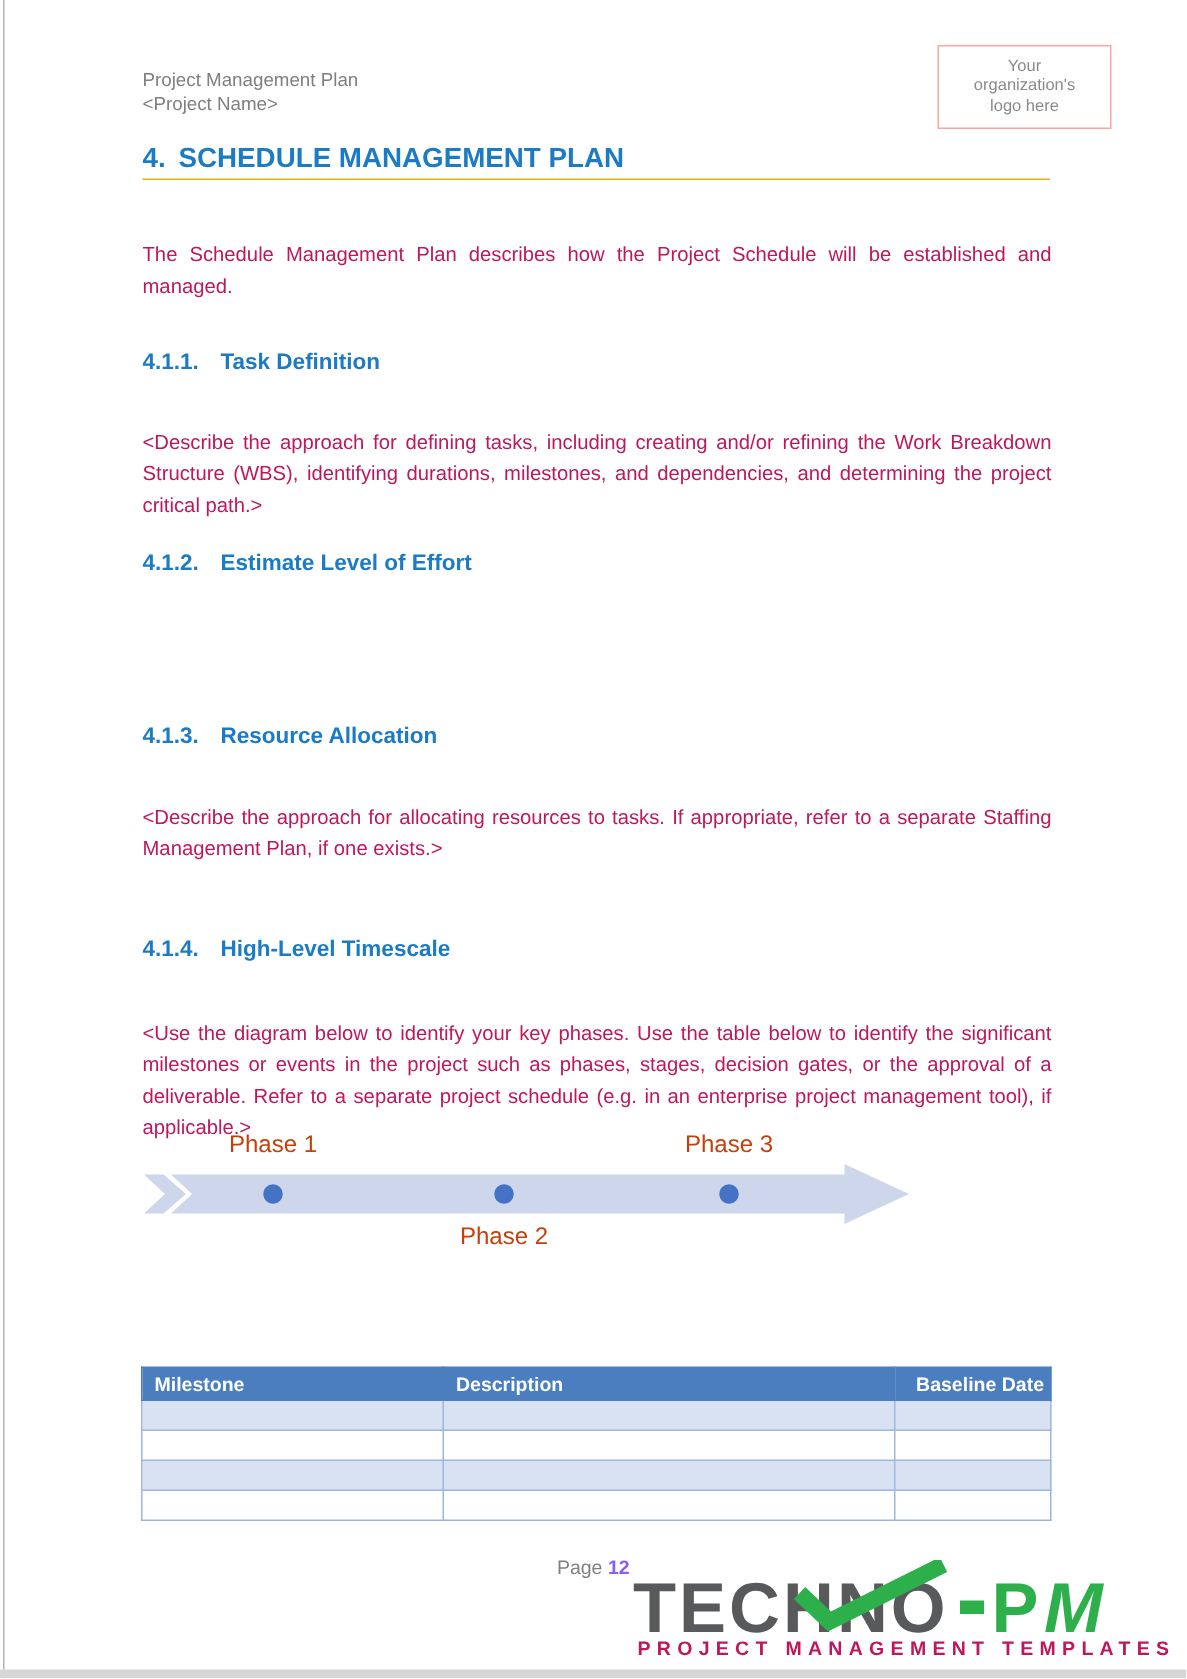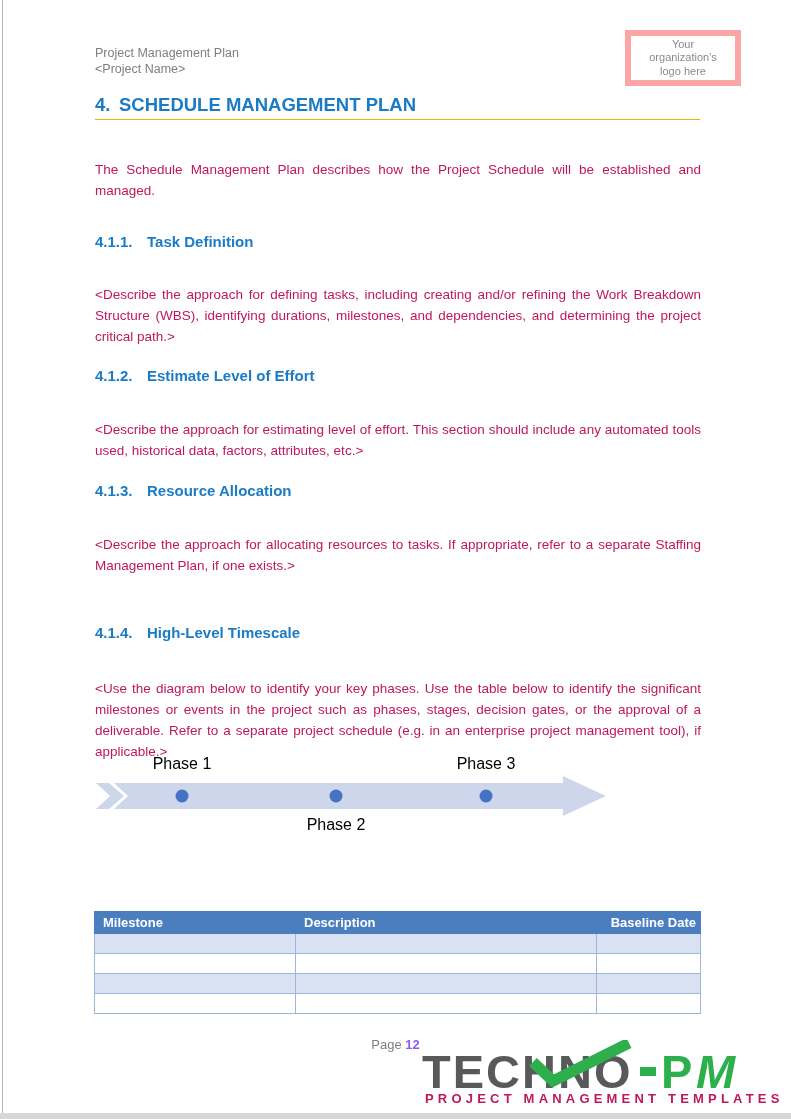--- a/index.html
+++ b/index.html
@@ -6,21 +6,21 @@
   .page{
     position:relative;width:791px;height:1119px;background:#ffffff;overflow:hidden;
     font-family:"Liberation Sans", sans-serif;color:#000;
   }
   .page-left-edge{position:absolute;left:2px;top:0;width:1px;height:1119px;background:#b5b5b5;}
   .page-bottom-edge{position:absolute;left:0;bottom:0;width:791px;height:6px;background:#d7d7d7;}
 
   
   .doc-header{position:absolute;left:95px;top:45px;font-size:12.5px;line-height:16px;color:#7f7f7f;}
   .logo-box{
-    position:absolute;left:625px;top:30px;width:116px;height:56px;border:6px solid #fca5a5;
+    position:absolute;left:625px;top:30px;width:116px;height:56px;border:1px solid #fca5a5;
     display:flex;align-items:center;justify-content:center;text-align:center;
     font-size:11px;line-height:13.5px;color:#8a8a8a;padding:16px;box-sizing:border-box;
   }
 
   
   .h1{
     position:absolute;left:95px;top:92px;width:605px;color:#1b7bc4;font-weight:bold;
     font-size:18.5px;line-height:25px;border-bottom:1px solid #eab308;padding-bottom:2px;
   }
   .h1 .num{display:inline-block;width:24px;}
@@ -31,21 +31,21 @@
   .h3 .num{display:inline-block;width:52px;}
 
   
   .para{
     position:absolute;left:95px;width:606px;font-size:13.5px;line-height:21px;
     text-align:justify;color:#be185d;margin-top:20px;
   }
 
   
   .timeline-svg{position:absolute;left:90px;top:748px;}
-  .phase-label{position:absolute;width:120px;text-align:center;font-size:16px;color:#000000;}
+  .phase-label{position:absolute;width:120px;text-align:center;font-size:16px;color:#c2410c;}
   .phase-1{left:122px;top:755px;}
   .phase-2{left:276px;top:816px;}
   .phase-3{left:426px;top:755px;}
 
   
   .ms-table{
     position:absolute;left:94px;top:911px;width:606px;border-collapse:collapse;table-layout:fixed;
     font-size:13px;
   }
   .ms-table th{
@@ -91,21 +91,20 @@
 
 
   <div class="h3" style="top:232px;">
     <span class="num">4.1.1.</span><span>Task Definition</span>
   </div>
   <div class="para" style="top:264px;">&lt;Describe the approach for defining tasks, including creating and/or refining the Work Breakdown Structure (WBS), identifying durations, milestones, and dependencies, and determining the project critical path.&gt;</div>
 
   <div class="h3" style="top:366px;">
     <span class="num">4.1.2.</span><span>Estimate Level of Effort</span>
   </div>
-  <div class="para" style="top:399px;">&lt;Describe the approach for estimating level of effort. This section should include any automated tools used, historical data, factors, attributes, etc.&gt;</div>
 
   <div class="h3" style="top:481px;">
     <span class="num">4.1.3.</span><span>Resource Allocation</span>
   </div>
   <div class="para" style="top:514px;">&lt;Describe the approach for allocating resources to tasks. If appropriate, refer to a separate Staffing Management Plan, if one exists.&gt;</div>
 
   <div class="h3" style="top:623px;">
     <span class="num">4.1.4.</span><span>High-Level Timescale</span>
   </div>
   <div class="para" style="top:658px;">&lt;Use the diagram below to identify your key phases. Use the table below to identify the significant milestones or events in the project such as phases, stages, decision gates, or the approval of a deliverable. Refer to a separate project schedule (e.g. in an enterprise project management tool), if applicable.&gt;</div>

